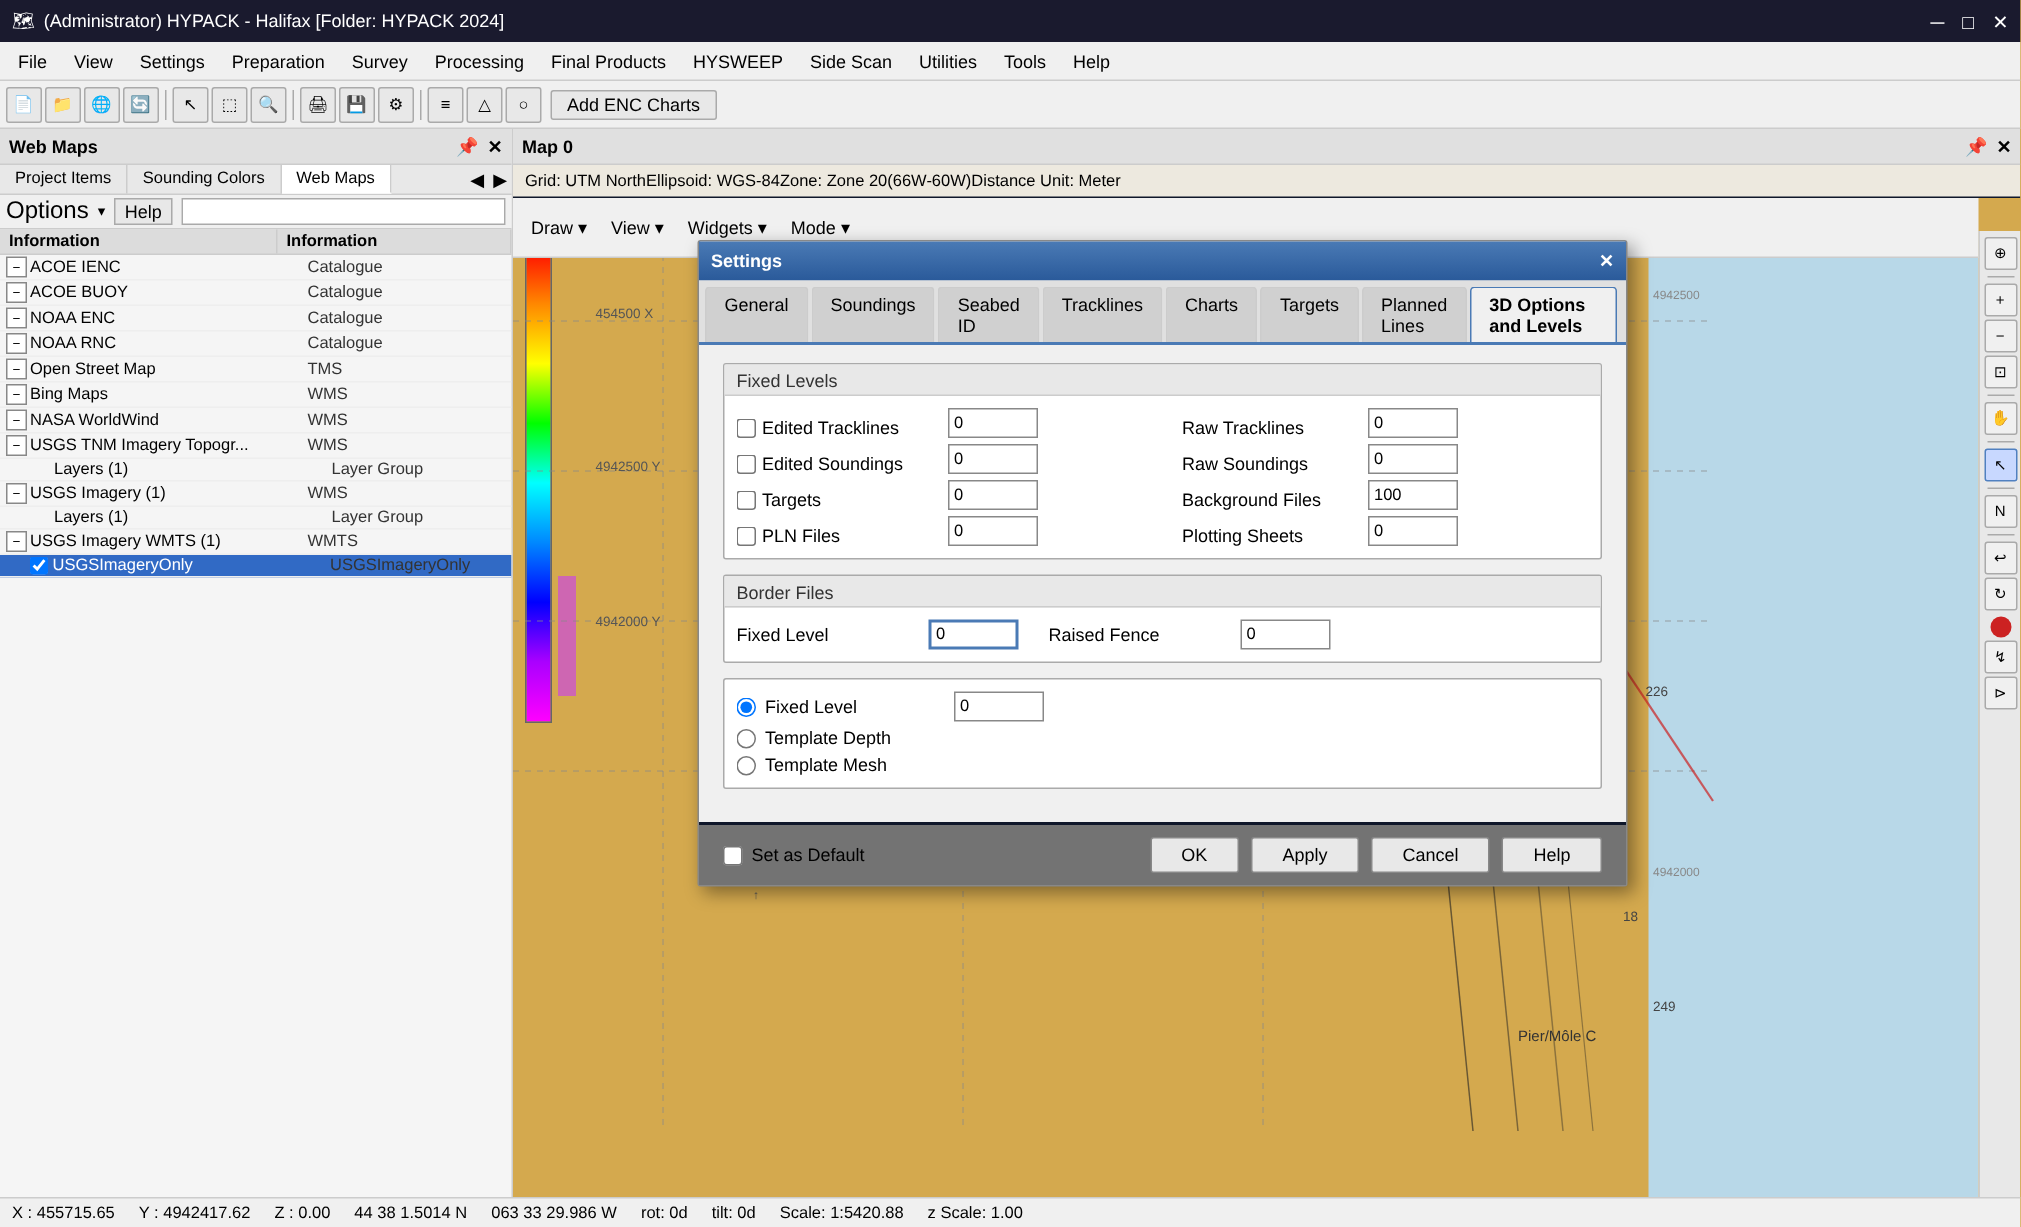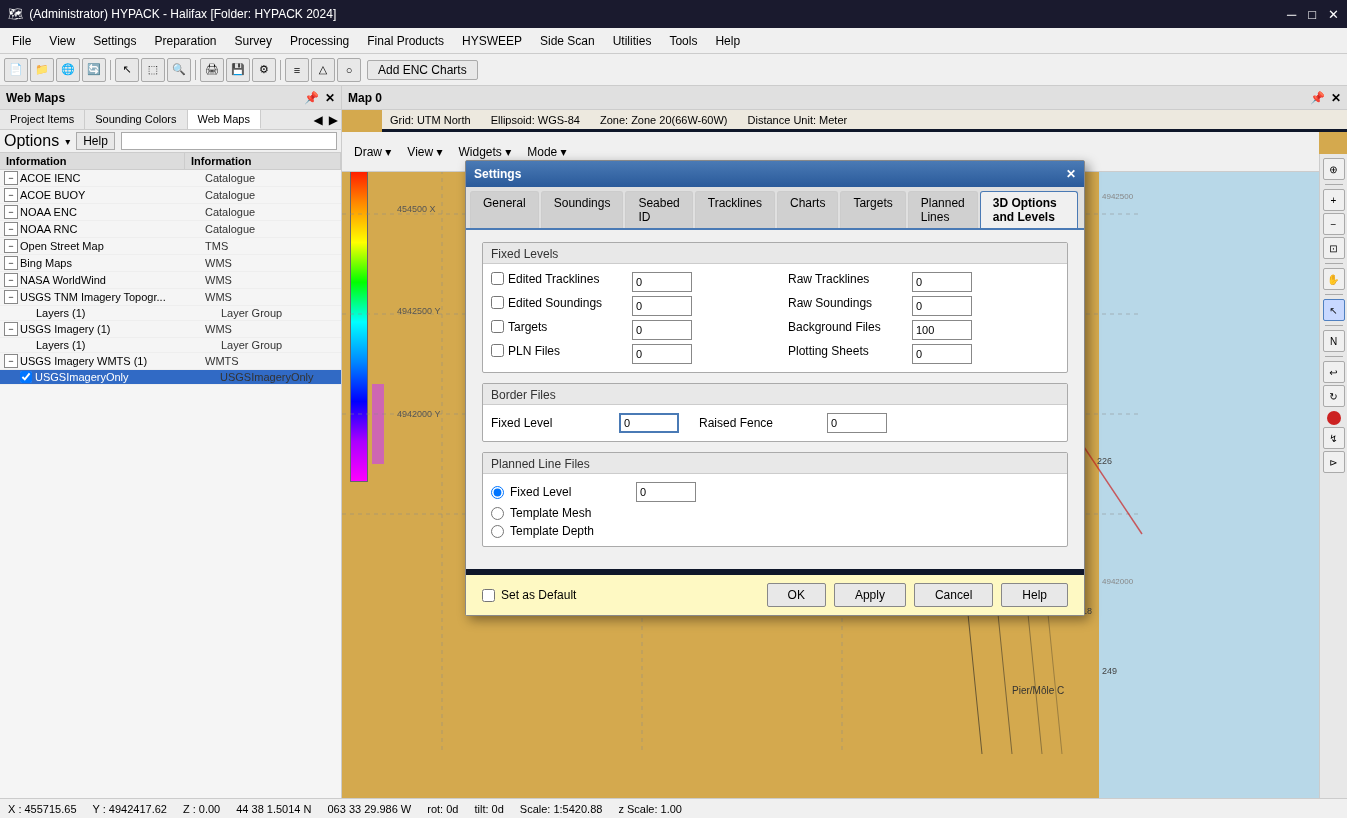--- a/index.html
+++ b/index.html
@@ -164,25 +164,23 @@
     
     .map-info-bar {
       position: absolute;
       top: 24px;
       left: 0; right: 0;
       height: 22px;
       background: rgba(240,240,240,0.9);
       display: flex;
       align-items: center;
       padding: 0 8px;
-      gap: 20px;
       font-size: 11px;
-      border-bottom: 3px solid #0f172a;
+      border-bottom: 1px solid #0f172a;
       z-index: 5;
-      margin-left: 40px;
     }
     .right-tool-btn {
       width: 22px; height: 22px;
       background: #f0f0f0;
       border: 1px solid #aaa;
       border-radius: 2px;
       display: flex; align-items: center; justify-content: center;
       cursor: pointer;
       font-size: 10px;
     }
@@ -266,21 +264,21 @@
       background: white;
     }
     .settings-grid {
       display: grid;
       grid-template-columns: 1fr 1fr;
       gap: 2px;
       padding: 6px 8px;
     }
     .settings-row {
       display: flex;
-      align-items: flex-start;
+      align-items: flex-end;
       gap: 4px;
       padding: 2px 0;
     }
     .settings-checkbox { width: 13px; height: 13px; flex-shrink: 0; }
     .settings-label { font-size: 12px; min-width: 120px; }
     .settings-input {
       width: 60px;
       height: 20px;
       border: 1px solid #888;
       font-size: 11px;
@@ -299,23 +297,23 @@
     
     .planned-section { padding: 6px 8px; }
     .radio-row { display: flex; align-items: center; gap: 6px; padding: 2px 0; }
     .radio-input { width: 13px; height: 13px; }
 
     
     .dialog-footer {
       display: flex;
       align-items: center;
       padding: 8px 16px;
-      border-top: 6px solid #0f172a;
+      border-top: 2px solid #0f172a;
       gap: 8px;
-      background: #fef9c3;
+      background: #737373;
     }
     .footer-left { display: flex; align-items: center; gap: 6px; }
     .footer-right { display: flex; gap: 8px; margin-left: auto; align-items: center; }
     .dialog-btn {
       padding: 4px 20px;
       border: 1px solid #888;
       background: #e8e8e8;
       border-radius: 2px;
       cursor: pointer;
       font-size: 12px;
@@ -640,34 +638,33 @@
           <div class="border-row">
             <span class="settings-label">Fixed Level</span>
             <input type="text" class="settings-input settings-input-blue" value="0" style="">
             <span class="settings-label-right">Raised Fence</span>
             <input type="text" class="settings-input" value="0" style="">
           </div>
         </div>
       </div>
 
       <div class="settings-section">
-        <div style="padding: 4px 8px 2px 8px; font-size:12px; color:#333; background:#e8e8e8; border-bottom:1px solid #ccc;">Planned Line Files</div>
         <div class="planned-section">
           <div class="radio-row">
             <input type="radio" name="planned_type" class="radio-input" checked="" style="">
             <span class="settings-label">Fixed Level</span>
             <input type="text" class="settings-input" value="0" style="">
           </div>
           <div class="radio-row">
             <input type="radio" name="planned_type" class="radio-input" style="">
-            <span class="settings-label">Template Mesh</span>
+            <span class="settings-label">Template Depth</span>
           </div>
           <div class="radio-row">
             <input type="radio" name="planned_type" class="radio-input" style="">
-            <span class="settings-label">Template Depth</span>
+            <span class="settings-label">Template Mesh</span>
           </div>
         </div>
       </div>
     </div>
 
     <div class="dialog-footer">
       <div class="footer-left">
         <input type="checkbox" class="default-checkbox" style="">
         <span>Set as Default</span>
       </div>

